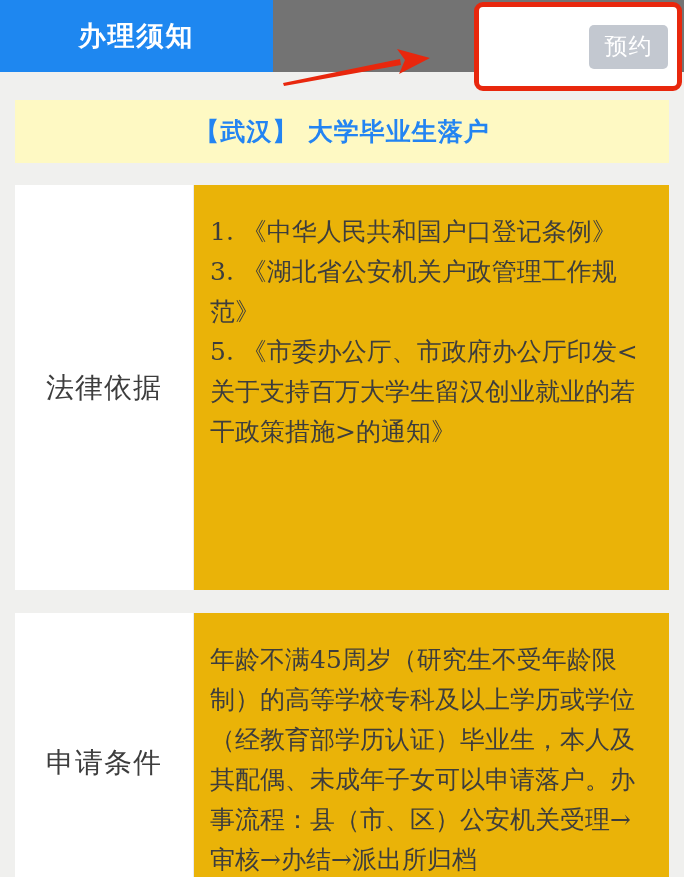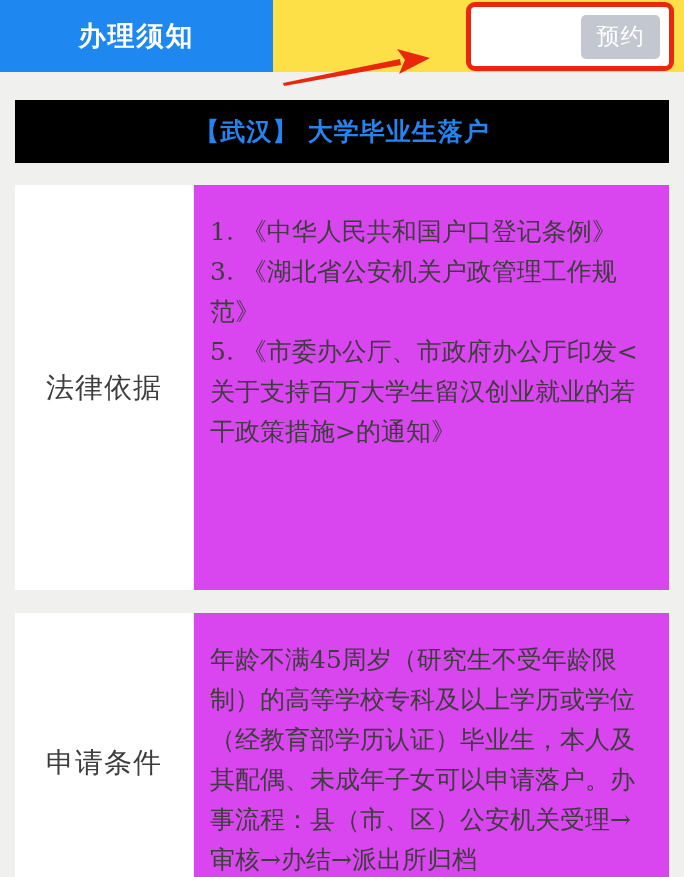--- a/index.html
+++ b/index.html
@@ -14,42 +14,42 @@
     height: 877px;
     background: #f0f0ee;
     overflow: hidden;
   }
 
   
   .topbar {
     position: relative;
     width: 684px;
     height: 72px;
-    background: #fde047;
+    background: #737373;
   }
   .tab {
     position: absolute;
     left: 0; top: 0;
     width: 273px;
     height: 72px;
     background: #1e87f0;
     color: #ffffff;
     font-size: 27px;
     font-weight: bold;
     letter-spacing: 2px;
     display: flex;
     align-items: center;
     justify-content: center;
   }
   .annotation-box {
     position: absolute;
     top: 2px;
-    right: 10px;
+    right: 2px;
     width: 208px;
-    height: 69px;
+    height: 89px;
     border: 5px solid #e8270d;
     border-radius: 9px;
     display: flex;
     align-items: center;
     justify-content: flex-end;
     gap: 16px;
     padding-right: 9px;
     background: #ffffff;
   }
   .btn {
@@ -81,21 +81,21 @@
 
   
   .gap-lg { height: 28px; }
   .gap-md { height: 22px; }
   .gap-sm { height: 23px; }
 
   
   .title-bar {
     margin: 0 15px;
     height: 63px;
-    background: #000000;
+    background: #fef9c3;
     display: flex;
     align-items: center;
     justify-content: center;
     color: #2384f2;
     font-size: 25px;
     font-weight: bold;
     letter-spacing: 1px;
   }
 
   
@@ -113,21 +113,21 @@
     display: flex;
     align-items: center;
     justify-content: center;
     font-size: 28px;
     color: #3d3d3d;
     letter-spacing: 1px;
     background: #ffffff;
   }
   .section-content {
     flex: 1;
-    background: #d946ef;
+    background: #eab308;
     border-left: 1px solid #e9eaee;
     padding: 27px 22px 20px 16px;
     font-size: 25px;
     line-height: 40px;
     color: #3d3d3d;
   }
   .law-item { }
 </style>
 </head>
 <body>

